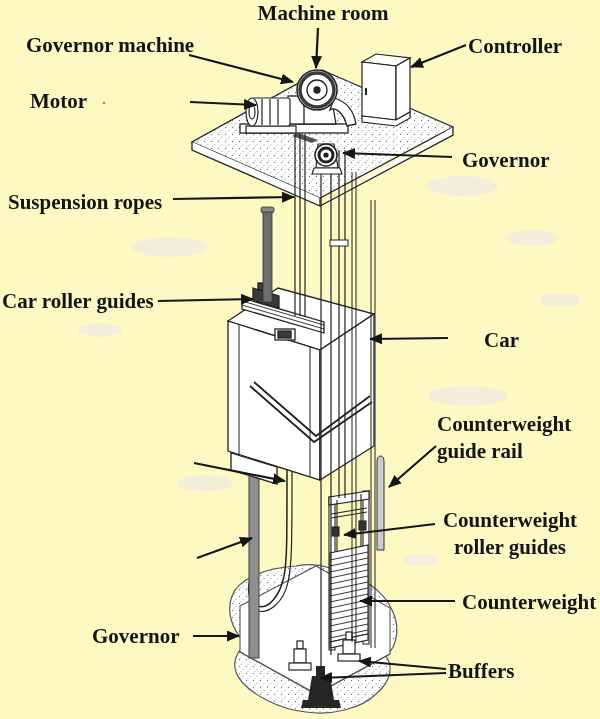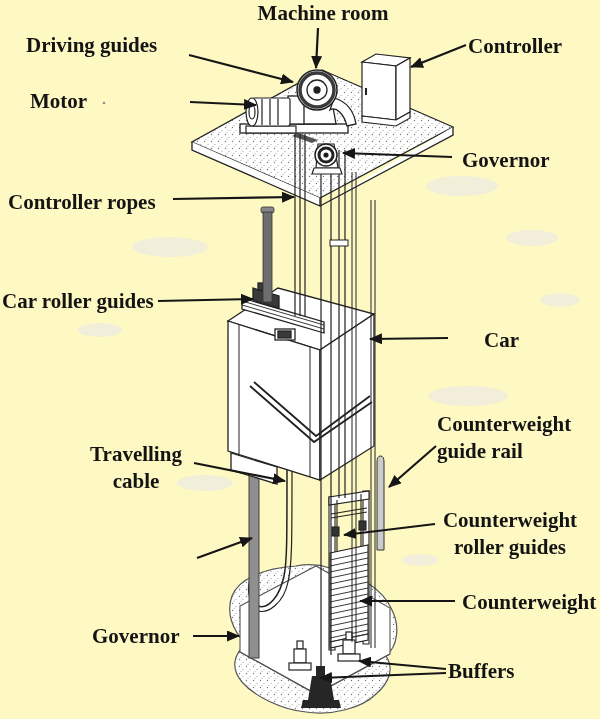--- a/index.html
+++ b/index.html
@@ -167,27 +167,26 @@
     <path d="M435,524 L344,535" marker-end="url(#ah)"></path>
     <path d="M197,558 L252,538" marker-end="url(#ah)"></path>
     <path d="M455,601 L360,601" marker-end="url(#ah)"></path>
     <path d="M193,636 L239,636" marker-end="url(#ah)"></path>
     <path d="M446,669 L359,661" marker-end="url(#ah)"></path>
     <path d="M446,673 L320,678" marker-end="url(#ah)"></path>
   </g>
 </svg>
 
 <div class="lbl ctr" style="left:253px;top:0px;width:140px;">Machine room</div>
-<div class="lbl" style="left:26px;top:32px;width:175px;">Driving guides</div>
+<div class="lbl" style="left:26px;top:32px;width:175px;">Governor machine</div>
 <div class="lbl" style="left:468px;top:33px;width:115px;">Controller</div>
 <div class="lbl" style="left:30px;top:88px;width:90px;">Motor</div>
 <div class="lbl" style="left:462px;top:147px;width:105px;">Governor</div>
-<div class="lbl" style="left:8px;top:189px;width:175px;">Controller ropes</div>
+<div class="lbl" style="left:8px;top:189px;width:175px;">Suspension ropes</div>
 <div class="lbl" style="left:2px;top:288px;width:170px;">Car roller guides</div>
 <div class="lbl" style="left:452px;top:327px;width:55px;margin-left:32px;">Car</div>
 <div class="lbl" style="left:437px;top:411px;width:150px;">Counterweight guide rail</div>
-<div class="lbl ctr" style="left:80px;top:441px;width:112px;">Travelling cable</div>
 <div class="lbl ctr" style="left:437px;top:507px;width:146px;">Counterweight roller guides</div>
 <div class="lbl" style="left:462px;top:589px;width:138px;">Counterweight</div>
 <div class="lbl" style="left:92px;top:623px;width:100px;">Governor</div>
 <div class="lbl" style="left:448px;top:658px;width:85px;">Buffers</div>
 
 </div>
 
 </body></html>

